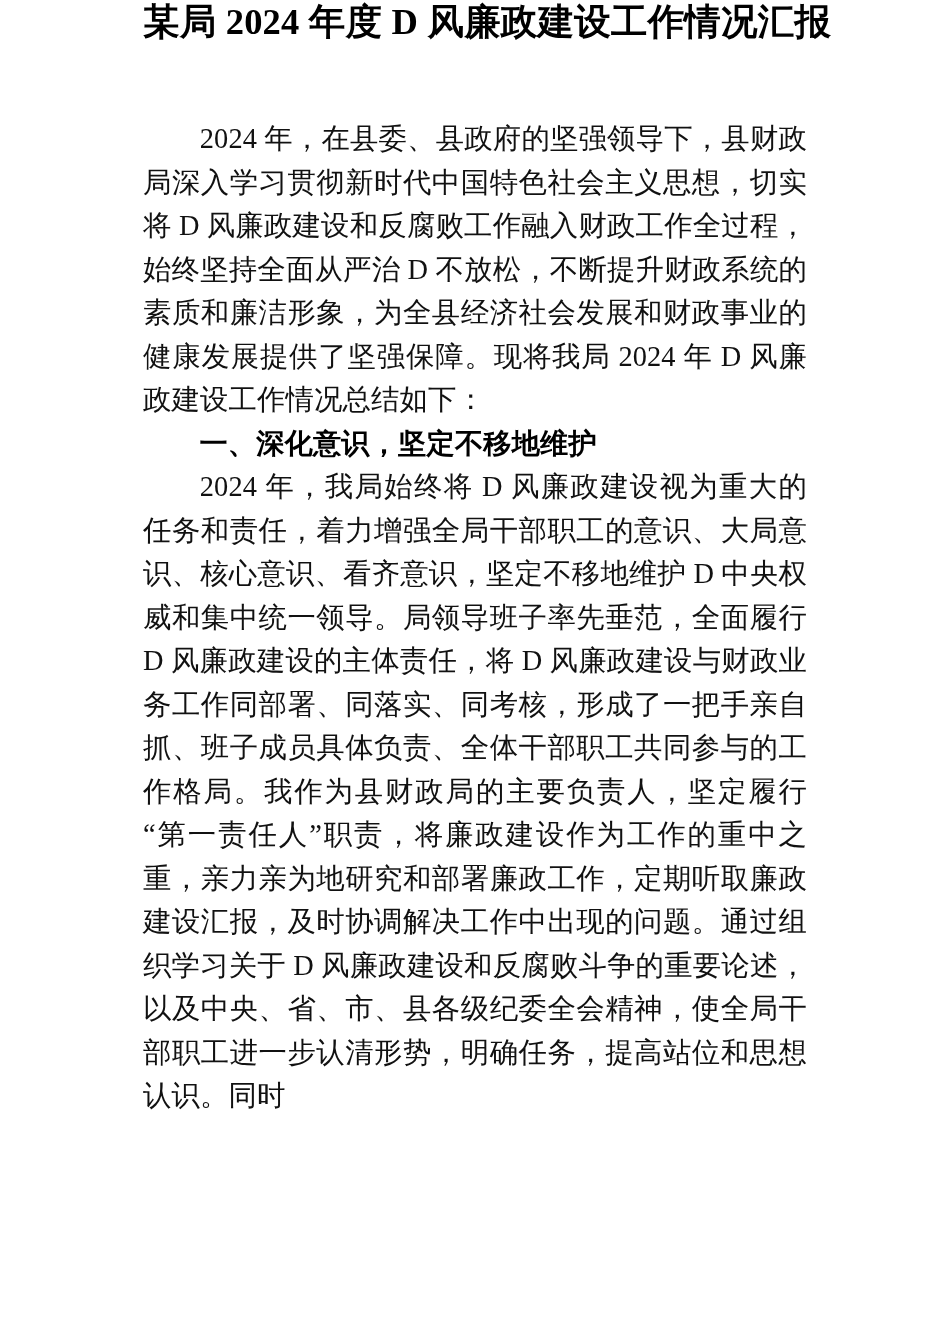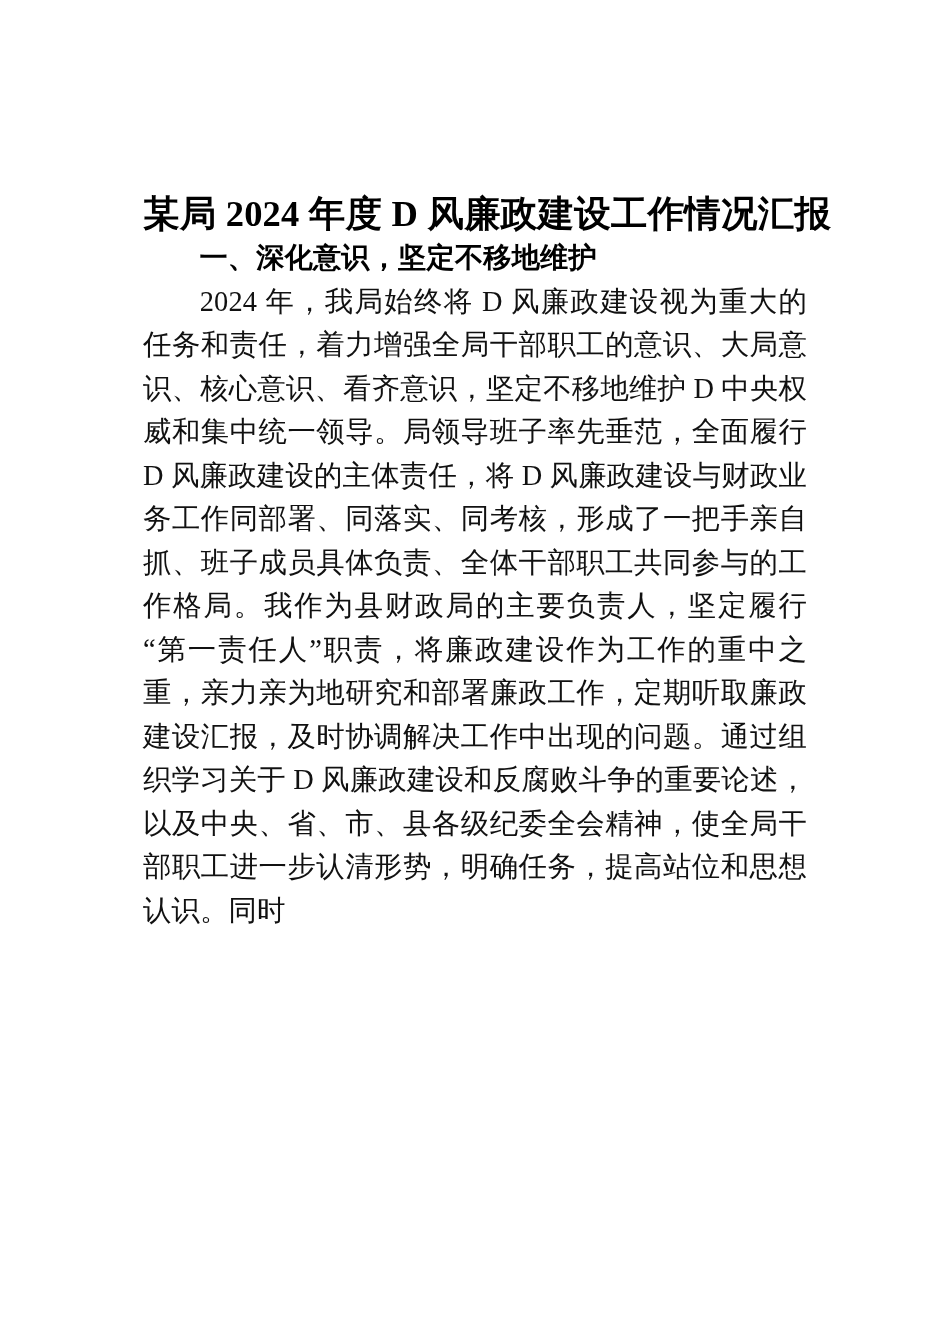--- a/index.html
+++ b/index.html
@@ -29,21 +29,20 @@
   
   .doc-title {
     font-family: "Liberation Serif", "DejaVu Serif", serif;
     font-weight: 700;
     font-size: 36.5px;
     line-height: 44px;
     color: #000000;
     text-align: center;
     letter-spacing: 0.2px;
     margin: 0;
-    padding-top: 192px;
     white-space: nowrap;
   }
 
   
   .body-para {
     font-family: "Liberation Serif", "DejaVu Serif", serif;
     font-weight: 400;
     font-size: 28.4px;
     line-height: 43.5px;
     color: #111111;
@@ -74,19 +73,20 @@
   }
 </style>
 </head>
 <body>
 
 <div class="page">
   <div class="content">
 
     <h1 class="doc-title">某局 2024 年度 D 风廉政建设工作情况汇报</h1>
 
+    <p class="body-para para-lead">2024 年，在县委、县政府的坚强领导下，县财政局深入学习贯彻新时代中国特色社会主义思想，切实将 D 风廉政建设和反腐败工作融入财政工作全过程，始终坚持全面从严治 D 不放松，不断提升财政系统的素质和廉洁形象，为全县经济社会发展和财政事业的健康发展提供了坚强保障。现将我局 2024 年 D 风廉政建设工作情况总结如下：</p>
 
     <h2 class="section-heading">一、深化意识，坚定不移地维护</h2>
 
     <p class="body-para">2024 年，我局始终将 D 风廉政建设视为重大的任务和责任，着力增强全局干部职工的意识、大局意识、核心意识、看齐意识，坚定不移地维护 D 中央权威和集中统一领导。局领导班子率先垂范，全面履行 D 风廉政建设的主体责任，将 D 风廉政建设与财政业务工作同部署、同落实、同考核，形成了一把手亲自抓、班子成员具体负责、全体干部职工共同参与的工作格局。我作为县财政局的主要负责人，坚定履行“第一责任人”职责，将廉政建设作为工作的重中之重，亲力亲为地研究和部署廉政工作，定期听取廉政建设汇报，及时协调解决工作中出现的问题。通过组织学习关于 D 风廉政建设和反腐败斗争的重要论述，以及中央、省、市、县各级纪委全会精神，使全局干部职工进一步认清形势，明确任务，提高站位和思想认识。同时</p>
 
   </div>
 </div>
 
 </body></html>

